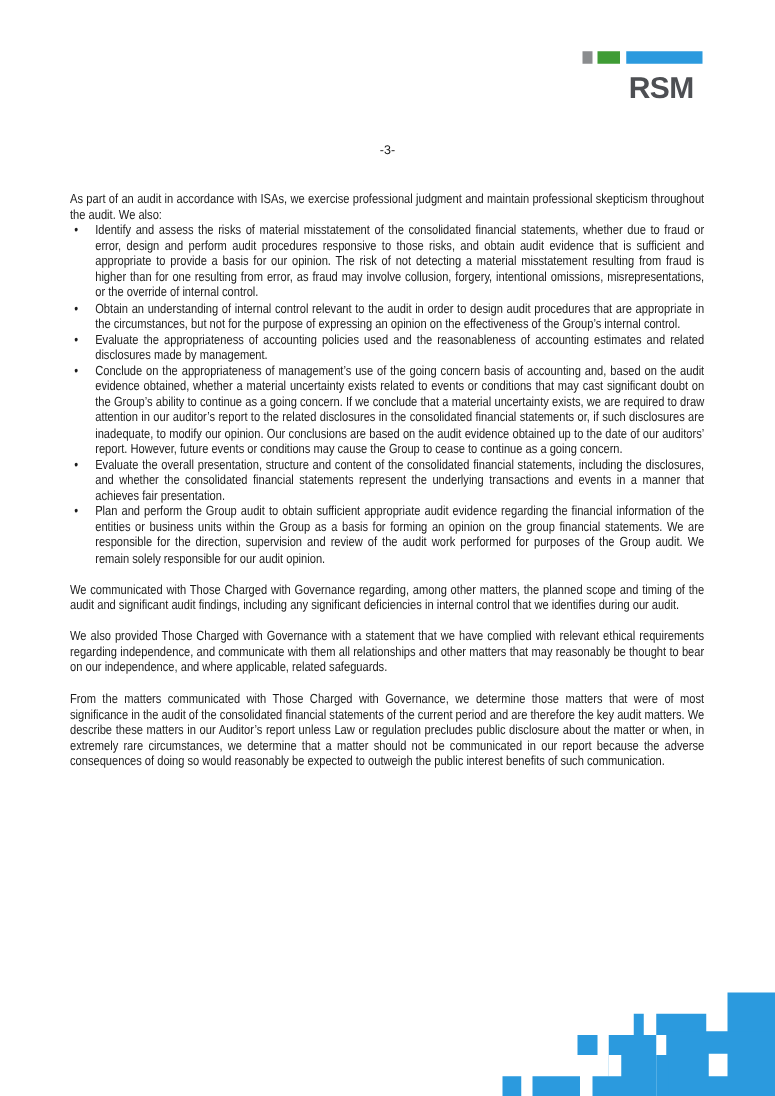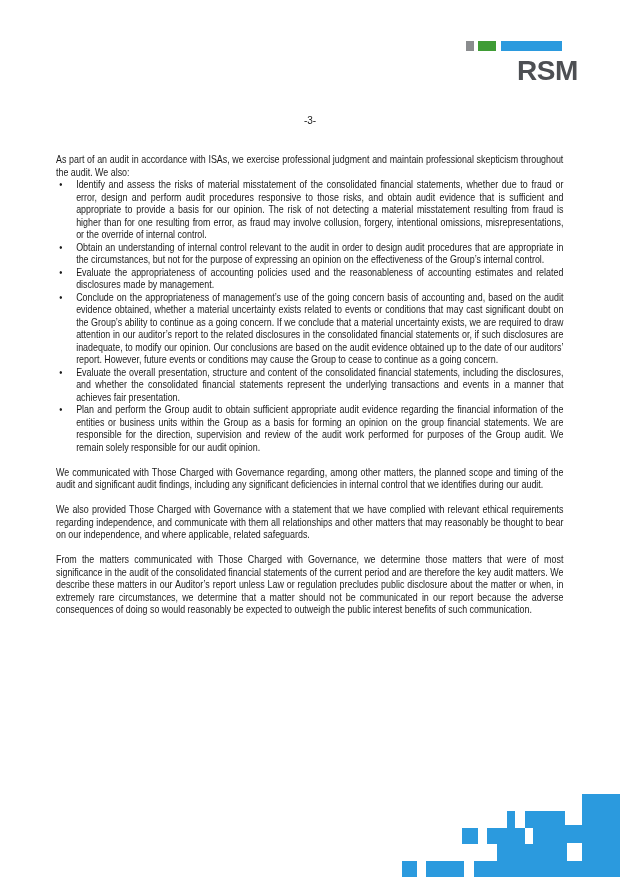--- a/index.html
+++ b/index.html
@@ -1,18 +1,18 @@
 <!DOCTYPE html>
 <html><head>
 <meta charset="utf-8">
 <style>
   html, body { margin: 0; padding: 0; background: #ffffff; }
   body { width: 620px; height: 877px; position: relative; overflow: hidden; font-family: "Liberation Sans", sans-serif; color: #1a1a1a; }
   .logo-bar { position: absolute; top: 41px; height: 10px; }
-  .logo-text { position: absolute; left: 517px; top: 58px; font-family: "Liberation Sans", sans-serif; font-weight: bold; font-size: 28px; letter-spacing: -0.5px; line-height: 26px; }
+  .logo-text { position: absolute; left: 503px; top: 58px; font-family: "Liberation Sans", sans-serif; font-weight: bold; font-size: 24px; letter-spacing: -0.5px; line-height: 26px; }
   .page-num { position: absolute; top: 115px; left: 0; width: 620px; text-align: center; font-size: 10px; }
   .text-wrap { position: absolute; left: 56px; top: 153px; width: 604px; transform: scaleX(0.84); transform-origin: 0 0; font-size: 10.6px; line-height: 12.5px; text-align: justify; }
   .para { margin: 0 0 12.5px 0; }
   .para.tight { margin-bottom: 0; }
   ul.bullets { list-style: none; margin: 0 0 12.5px 0; padding: 0; }
   ul.bullets li { position: relative; padding-left: 24px; }
   ul.bullets li .bullet { position: absolute; left: 4px; top: 0; }
   .deco { position: absolute; }
 </style>
 </head>

